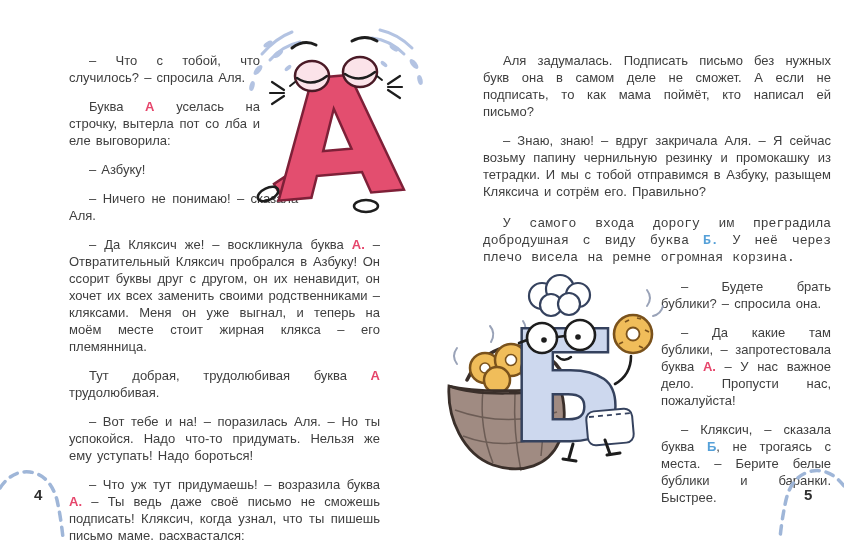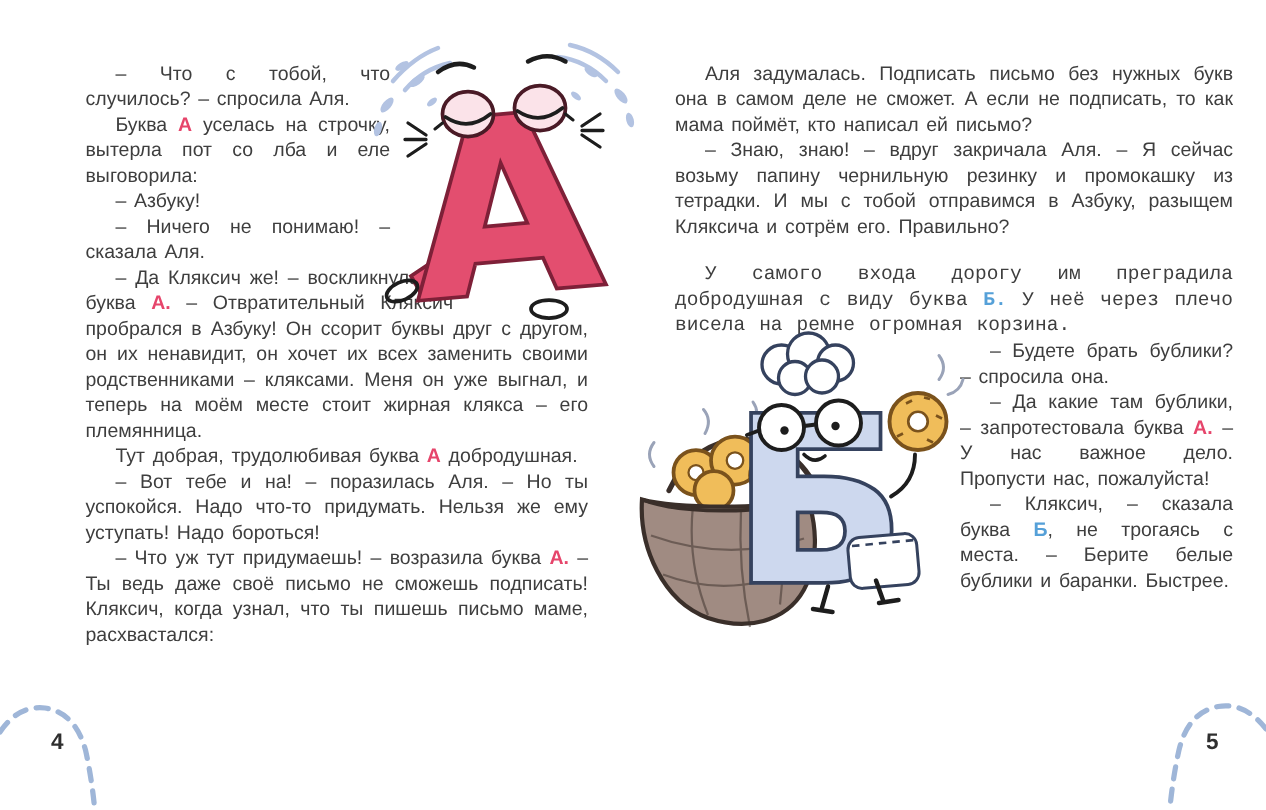--- a/index.html
+++ b/index.html
@@ -1,27 +1,27 @@
 <!DOCTYPE html>
 <html lang="ru" style="--c-body_text: #3e3e3e; --c-letter_a: #e6456b; --c-letter_b: #55a0d8; --c-letter_l: #9db6e4; --c-letter_ya: #f2b135; --c-page_number: #2f2f2f; --c-corner_decoration: #9fb6d8; --c-illo_a_fill: #e34e6f; --c-illo_a_outline: #7e2038; --c-tear_blue: #b3c3e2; --c-illo_b_fill: #cdd8ee; --c-illo_b_outline: #35425e; --c-bagel_fill: #f0bd5a; --c-bagel_outline: #7a521c; --c-basket_fill: #a08b82; --c-basket_outline: #3a2f2a;"><head>
 <meta charset="utf-8">
 <style>
   html,body{margin:0;padding:0;background:#ffffff;}
   .book{position:relative;width:844px;height:540px;background:#fff;overflow:hidden;
         font-family:"Liberation Sans",sans-serif;color:var(--c-body_text,#3e3e3e);}
   .page-text{font-size:13px;line-height:17px;text-align:justify;word-spacing:1.5px;hyphens:auto;}
-  .para{margin:0;text-indent:20px;}
+  .para{margin:12px;text-indent:20px;}
   .para.gap{margin-top:15px;font-family:Liberation Mono, monospace;}
   .ltr{font-weight:bold;}
   .ltr-a{color:var(--c-letter_a,#e6456b);}
   .ltr-b{color:var(--c-letter_b,#55a0d8);}
   .ltr-l{color:var(--c-letter_l,#9db6e4);}
   .ltr-ya{color:var(--c-letter_ya,#f2b135);}
   .page-left{position:absolute;left:57px;top:40px;width:335px;}
-  .page-right{position:absolute;left:450px;top:40px;width:372px;}
+  .page-right{position:absolute;left:471px;top:40px;width:372px;}
   .float-a{float:right;width:132px;height:166px;position:relative;
            shape-outside:polygon(0 0,100% 0,100% 100%,52% 100%,0 68%);shape-margin:6px;}
   .float-a svg{position:absolute;left:-12px;top:-16px;}
   .float-b{float:left;width:190px;height:222px;position:relative;shape-margin:6px;}
   .float-b svg{position:absolute;left:-32px;top:-6px;}
   .page-number{position:absolute;font-weight:bold;font-size:15px;line-height:1;
                color:var(--c-page_number,#2f2f2f);}
   .pn-left{left:34px;top:487px;}
   .pn-right{left:804px;top:487px;}
   .corner{position:absolute;top:438px;}
@@ -89,21 +89,21 @@
           <path class="ink" stroke-width="2.2" d="M140,60 l12,-8 M140,63 l14,0 M140,66 l12,8"></path>
         </g>
       </svg>
     </div>
     <div>
         <p class="para"><span>– Что с тобой, что случилось? – спросила Аля.</span></p>
         <p class="para"><span>Буква </span><span class="ltr ltr-a">А</span><span> уселась на строчку, вытерла пот со лба и еле выговорила:</span></p>
         <p class="para"><span>– Азбуку!</span></p>
         <p class="para"><span>– Ничего не понимаю! – сказала Аля.</span></p>
         <p class="para"><span>– Да Кляксич же! – воскликнула буква </span><span class="ltr ltr-a">А.</span><span> – Отвратительный Кляксич пробрался в Азбуку! Он ссорит буквы друг с другом, он их ненавидит, он хочет их всех заменить своими родственниками – кляксами. Меня он уже выгнал, и теперь на моём месте стоит жирная клякса – его племянница.</span></p>
-        <p class="para"><span>Тут добрая, трудолюбивая буква </span><span class="ltr ltr-a">А</span><span> добродушная.</span></p>
+        <p class="para"><span>Тут добрая, трудолюбивая буква </span><span class="ltr ltr-a">А</span><span> трудолюбивая.</span></p>
         <p class="para"><span>– Вот тебе и на! – поразилась Аля. – Но ты успокойся. Надо что-то придумать. Нельзя же ему уступать! Надо бороться!</span></p>
         <p class="para"><span>– Что уж тут придумаешь! – возразила буква </span><span class="ltr ltr-a">А.</span><span> – Ты ведь даже своё письмо не сможешь подписать! Кляксич, когда узнал, что ты пишешь письмо маме, расхвастался:</span></p>
       </div>
   </div>
 
   <div class="page-right page-text">
     <div>
         <p class="para"><span>Аля задумалась. Подписать письмо без нужных букв она в самом деле не сможет. А если не подписать, то как мама поймёт, кто написал ей письмо?</span></p>
         <p class="para"><span>– Знаю, знаю! – вдруг закричала Аля. – Я сейчас возьму папину чернильную резинку и промокашку из тетрадки. И мы с тобой отправимся в Азбуку, разыщем Кляксича и сотрём его. Правильно?</span></p>
         <p class="para gap"><span>У самого входа дорогу им преградила добродушная с виду буква </span><span class="ltr ltr-b">Б.</span><span> У неё через плечо висела на ремне огромная корзина.</span></p>

